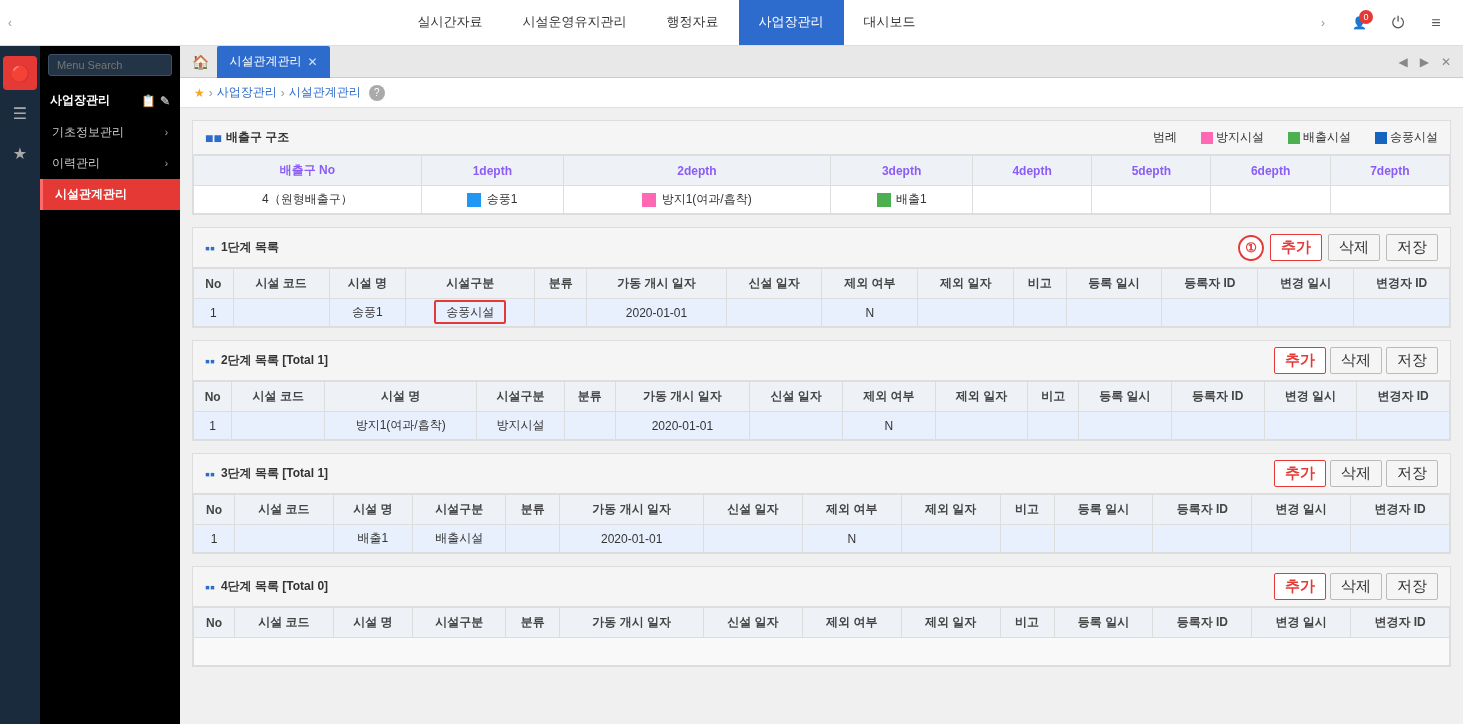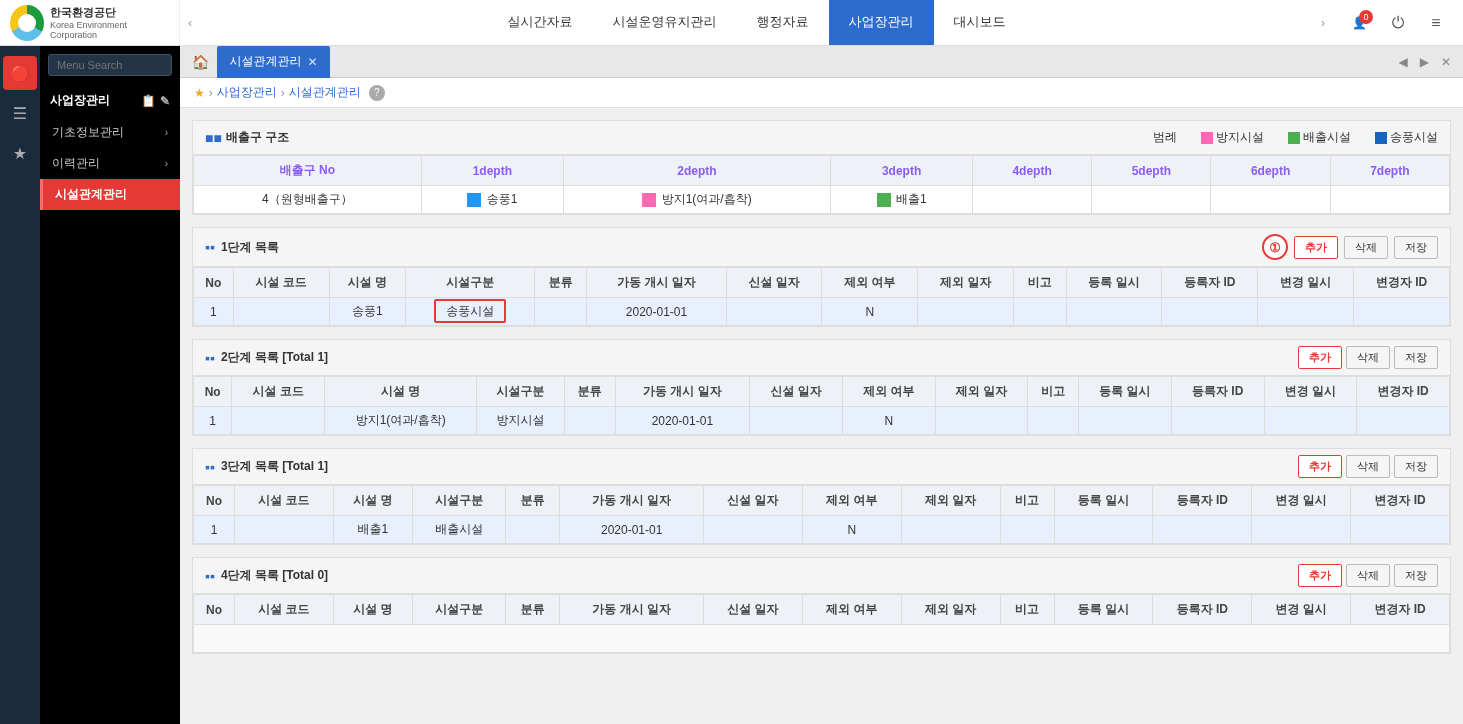--- a/index.html
+++ b/index.html
@@ -69,46 +69,37 @@
     .emission-table tr:nth-child(even) td { background: #f9f9f9; }
 
     
     .color-sq { display: inline-block; width: 14px; height: 14px; vertical-align: middle; margin-right: 2px; }
 
     
     .stage-section { background: #fff; border: 1px solid #ddd; margin-bottom: 12px; }
     .stage-header { background: #f5f5f5; padding: 6px 12px; border-bottom: 1px solid #ddd; display: flex; align-items: center; justify-content: space-between; }
     .stage-title { font-size: 12px; font-weight: bold; color: #333; }
     .stage-buttons { display: flex; gap: 4px; }
-    .btn-small { padding: 3px 10px; font-size: 11px; border: 1px solid #bbb; background: #f5f5f5; cursor: pointer; border-radius: 2px; color: #333; }
+    .btn-small { padding: 3px 10px; font-size: 15px; border: 1px solid #bbb; background: #f5f5f5; cursor: pointer; border-radius: 2px; color: #333; }
     .btn-add { background: #fff; border-color: #e53935; color: #e53935; font-weight: bold; }
 
     
     .data-table { width: 100%; border-collapse: collapse; font-size: 11px; }
     .data-table th { background: #eef2f7; border: 1px solid #ddd; padding: 6px 4px; text-align: center; color: #444; font-weight: bold; white-space: nowrap; }
     .data-table td { border: 1px solid #ddd; padding: 5px 4px; text-align: center; color: #333; }
     .data-table tr.selected td { background: #e8f0fe; }
 
     .sidebar-full { display: flex; flex-direction: row; width: 180px; flex-shrink: 0; }
     .sidebar-icon-col { width: 40px; background: #1b2b3e; display: flex; flex-direction: column; align-items: center; padding-top: 10px; gap: 6px; }
     .sidebar-content-col { flex: 1; background: #000000; display: flex; flex-direction: column; }
   </style>
 </head>
 <body>
 
 <div class="top-nav">
-  <div class="logo-area">
-    <div class="logo-circle">
-      <div class="logo-inner"></div>
-    </div>
-    <div>
-      <div class="logo-text">한국환경공단</div>
-      <div class="logo-sub">Korea Environment Corporation</div>
-    </div>
-  </div>
   <div class="nav-arrow">‹</div>
   <div class="nav-items">
     <div class="nav-item">실시간자료</div>
     <div class="nav-item">시설운영유지관리</div>
     <div class="nav-item">행정자료</div>
     <div class="nav-item active">사업장관리</div>
     <div class="nav-item">대시보드</div>
   </div>
   <div class="nav-arrow">›</div>
   <div class="nav-right">

